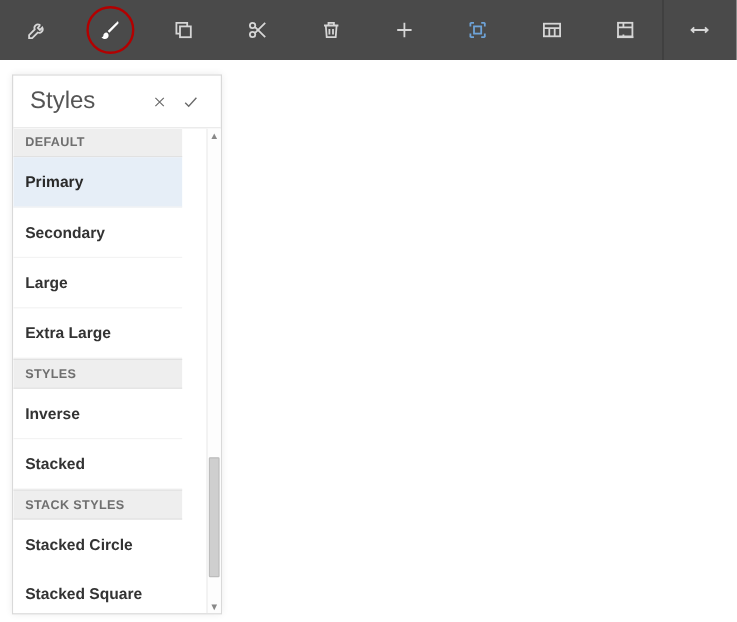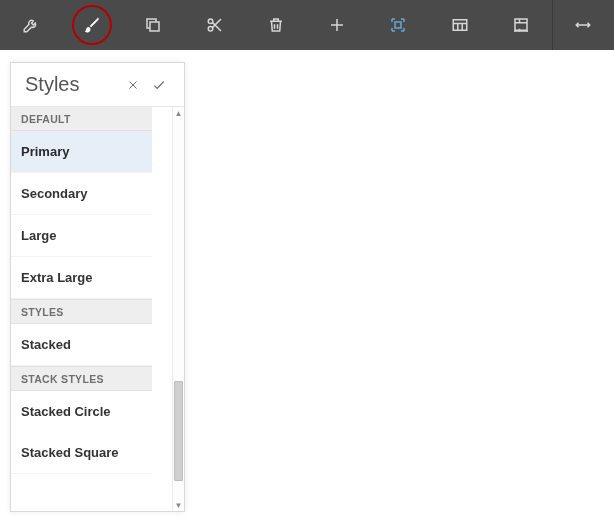--- a/index.html
+++ b/index.html
@@ -252,20 +252,21 @@
   <div class="panel-body">
     <div class="list-scroll">
 
       <div class="group-header">DEFAULT</div>
       <div class="item selected">Primary</div>
       <div class="item">Secondary</div>
       <div class="item">Large</div>
       <div class="item">Extra Large</div>
 
       <div class="group-header">STYLES</div>
+      <div class="item">Inverse</div>
       <div class="item">Stacked</div>
 
       <div class="group-header">STACK STYLES</div>
       <div class="item" style="border-bottom:none">Stacked Circle</div>
       <div class="item">Stacked Square</div>
 
     </div>
 
     <div class="scrollbar">
       <div class="arrow">▲</div>

